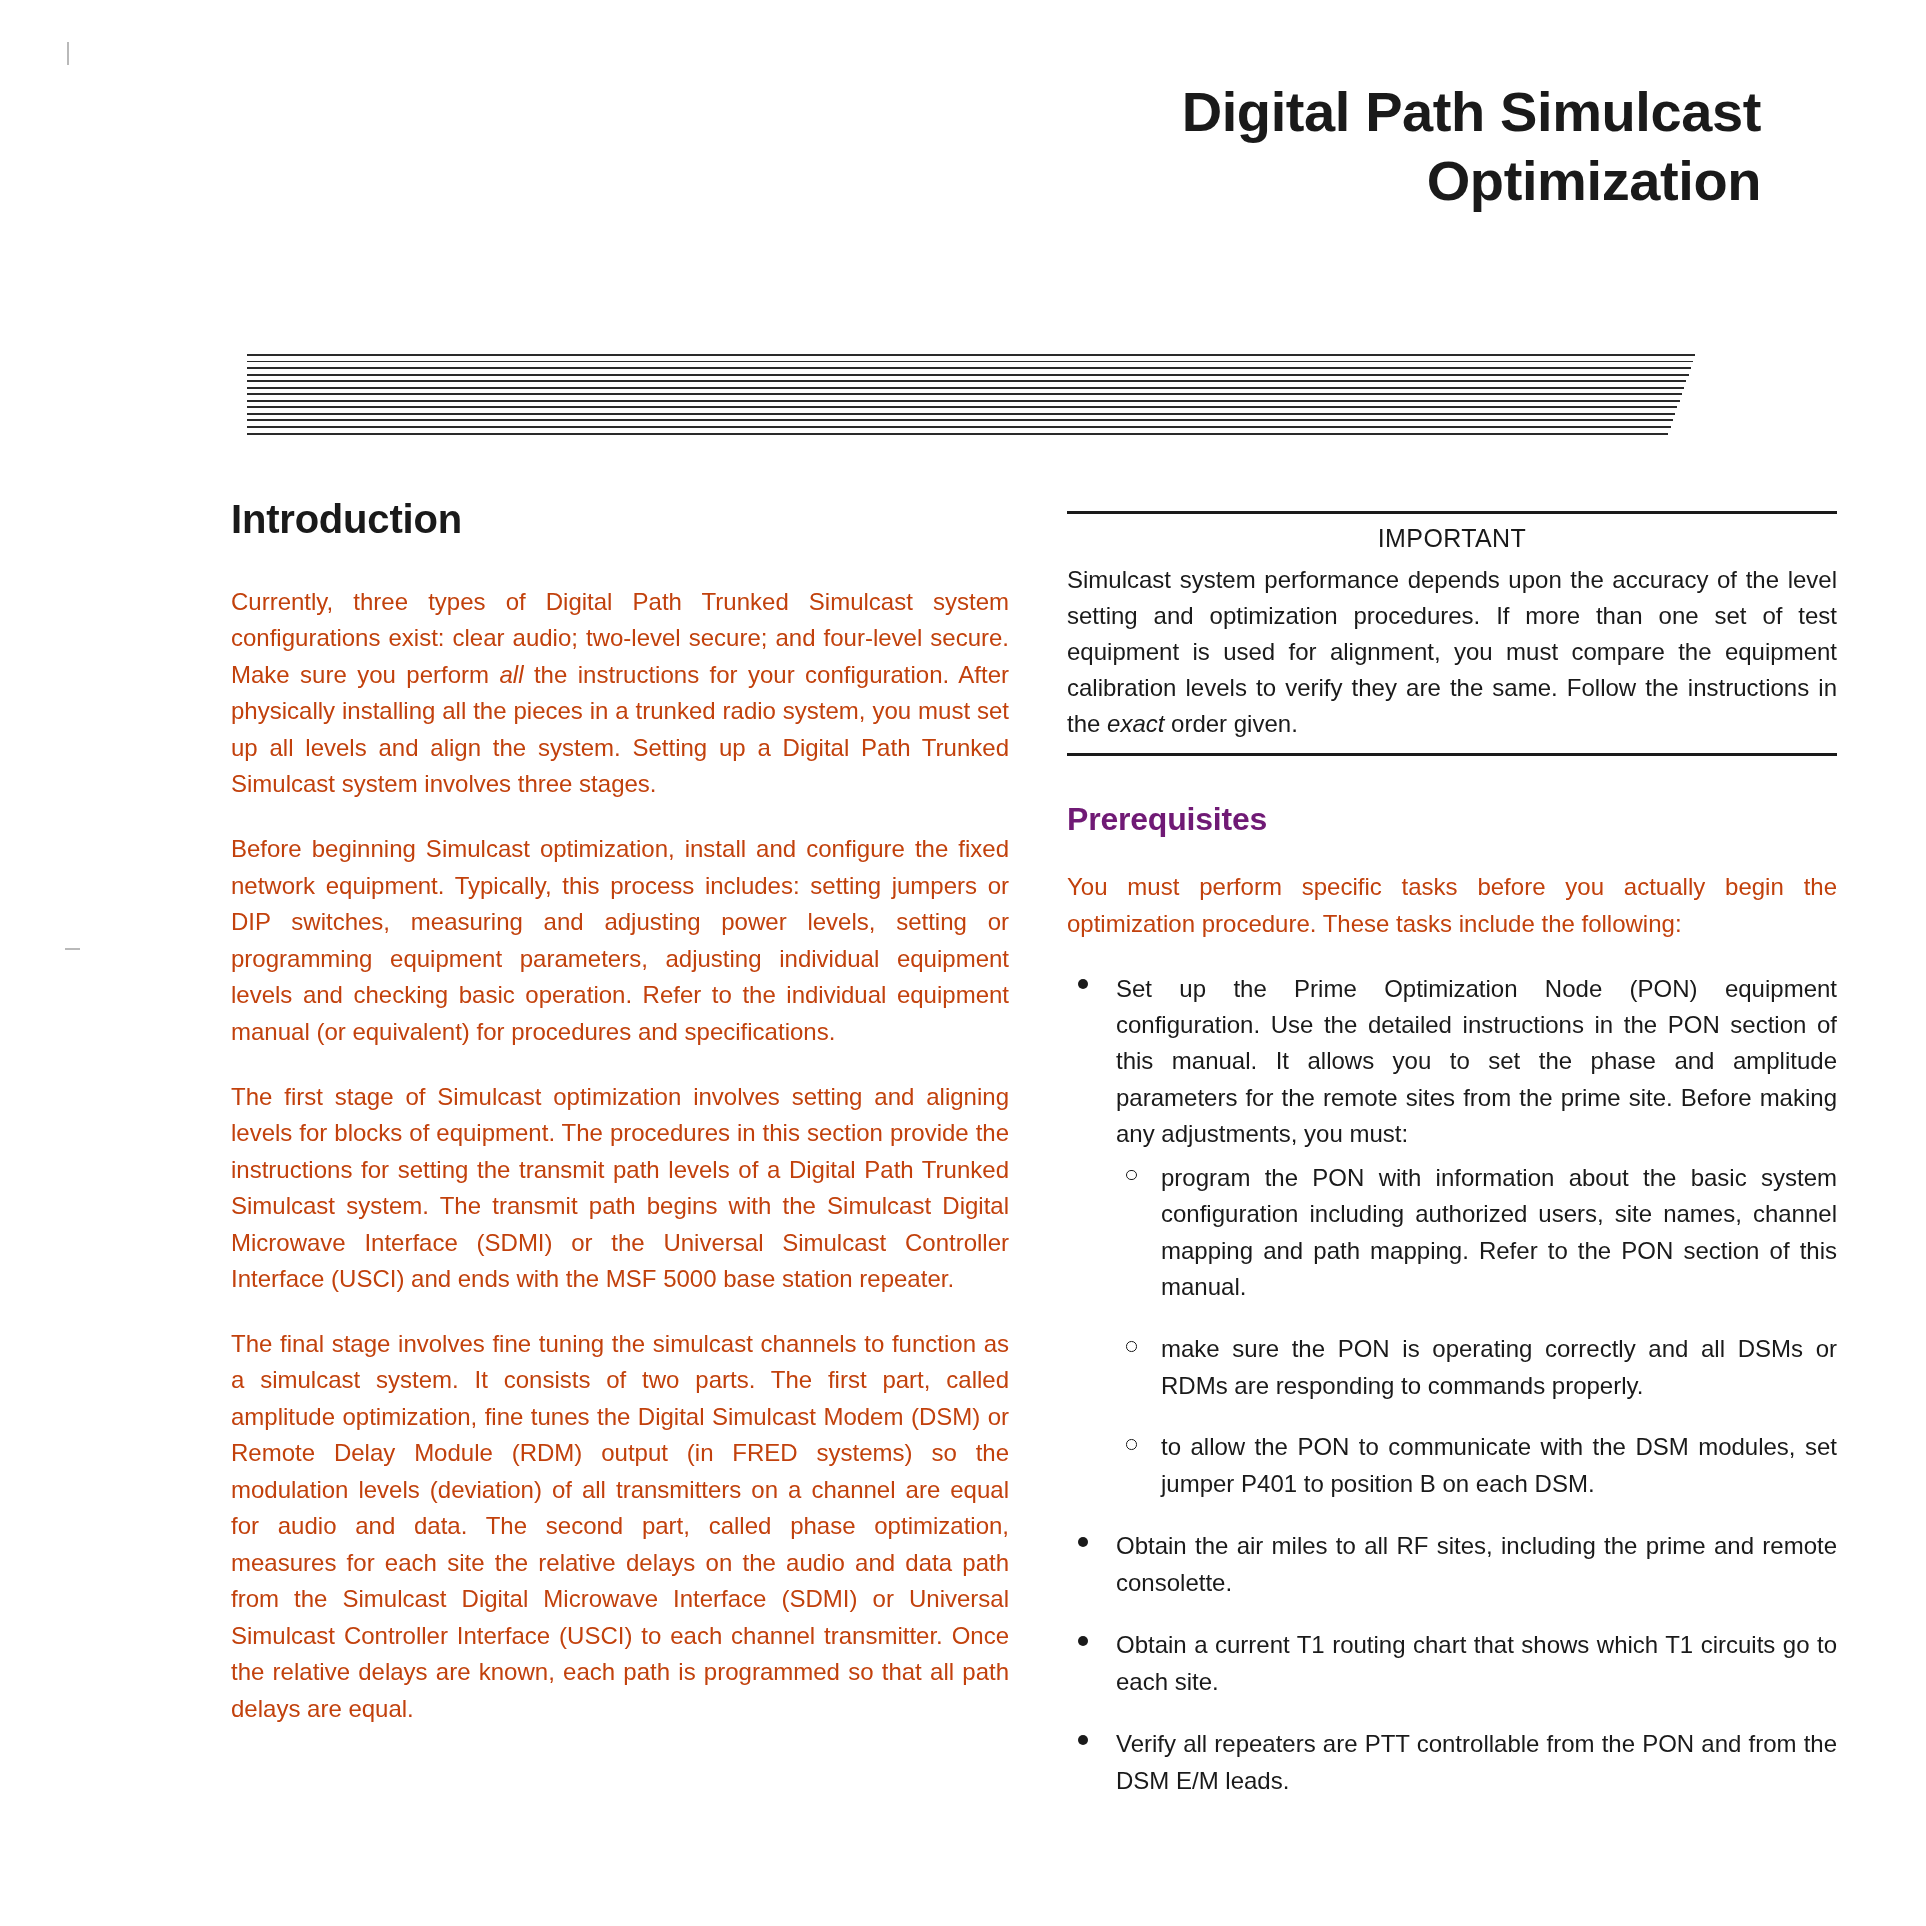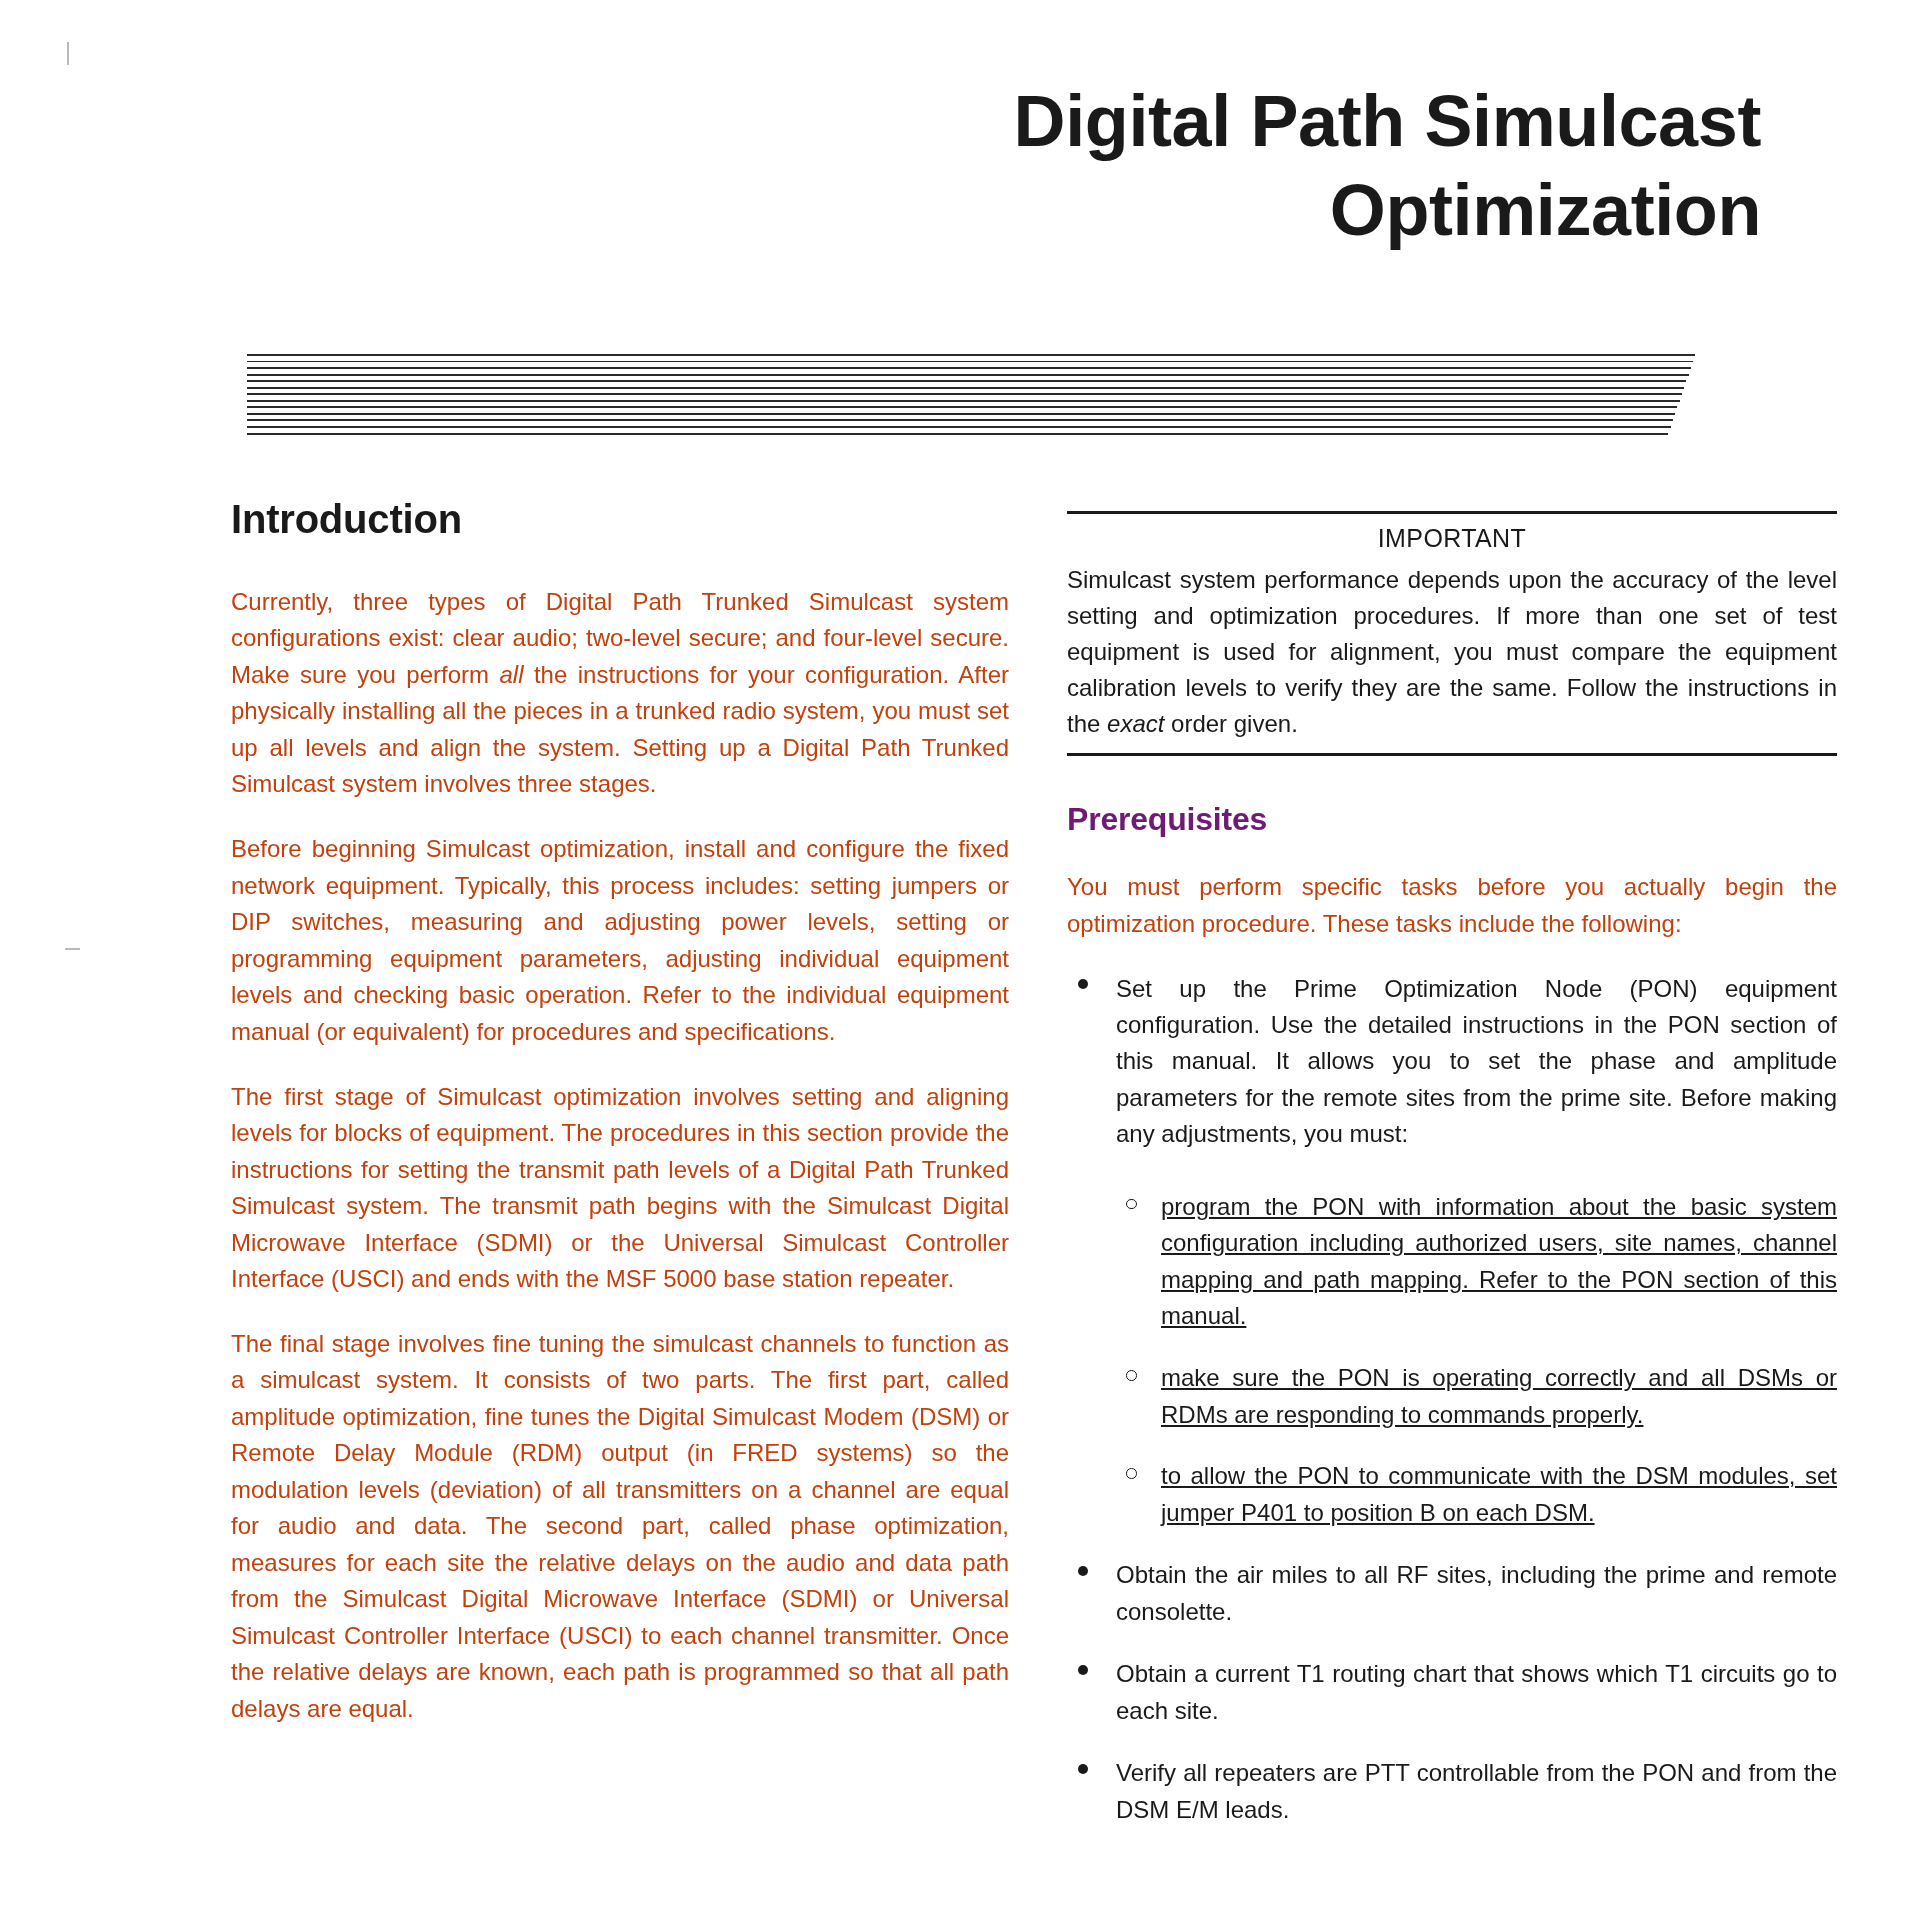--- a/index.html
+++ b/index.html
@@ -57,21 +57,21 @@
     letter-spacing: 0.8px;
     color: #1a1a1a;
     white-space: nowrap;
   }
   .doc-title {
     position: absolute;
     right: 177px;
     top: 77px;
     width: 925px;
     text-align: right;
-    font-size: 72px;
+    font-size: 56px;
     font-weight: bold;
     line-height: 1.24;
     color: #1a1a1a;
     letter-spacing: -0.4px;
   }
 
   
   .rule-band {
     position: absolute;
     left: 247px;
@@ -164,23 +164,22 @@
     position: absolute;
     left: 10.8px;
     top: 8.5px;
     width: 10px;
     height: 10px;
     border-radius: 50%;
     background: #1a1a1a;
   }
   ul.sub {
     list-style: none;
-    margin: 36px 0 0 0;
+    margin: 7px 0 0 0;
     padding: 0;
-    text-decoration: underline;
   }
   ul.sub > li {
     position: relative;
     padding-left: 45px;
     margin-bottom: 25.4px;
     font-size: 24px;
     line-height: 1.52;
     text-align: justify;
   }
   ul.sub > li > .bo {

